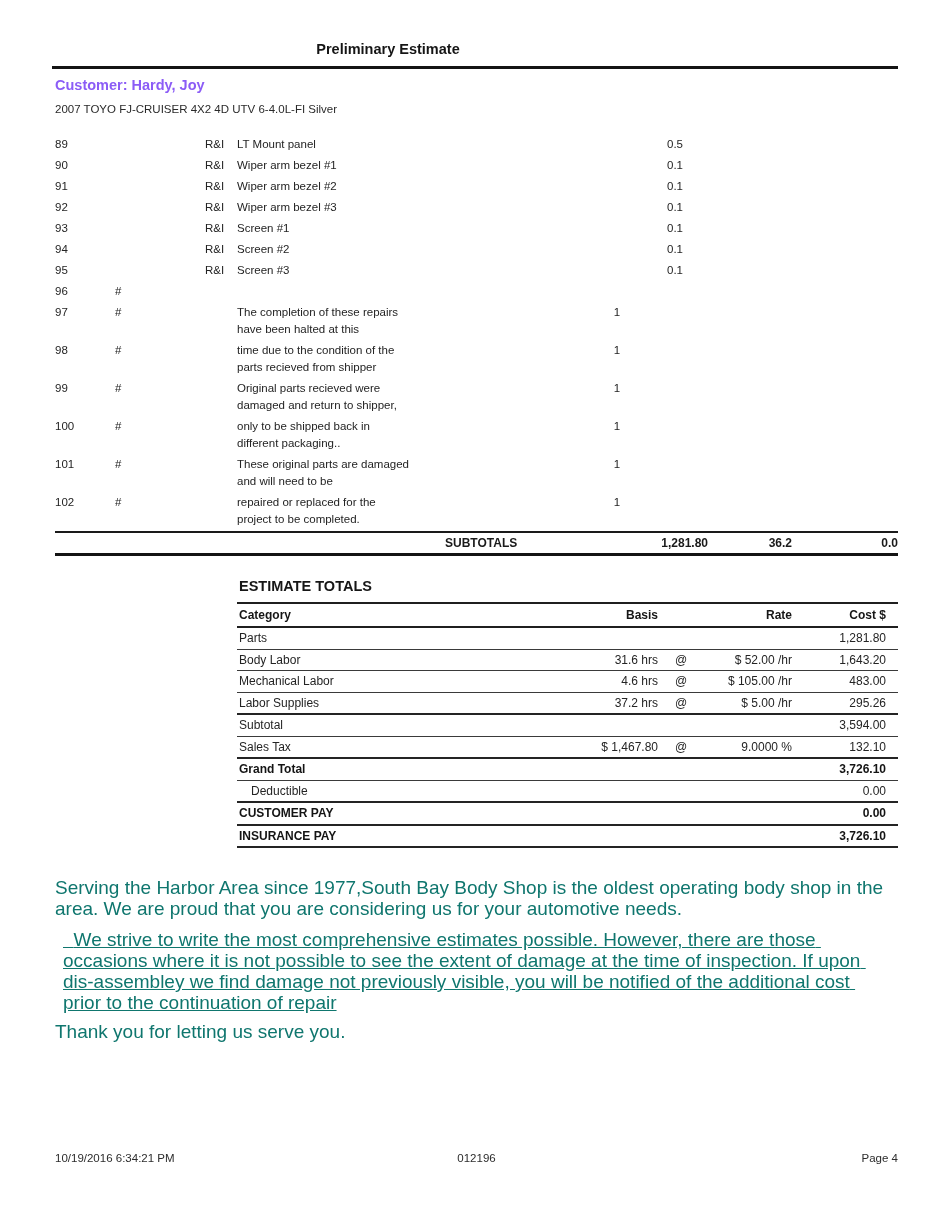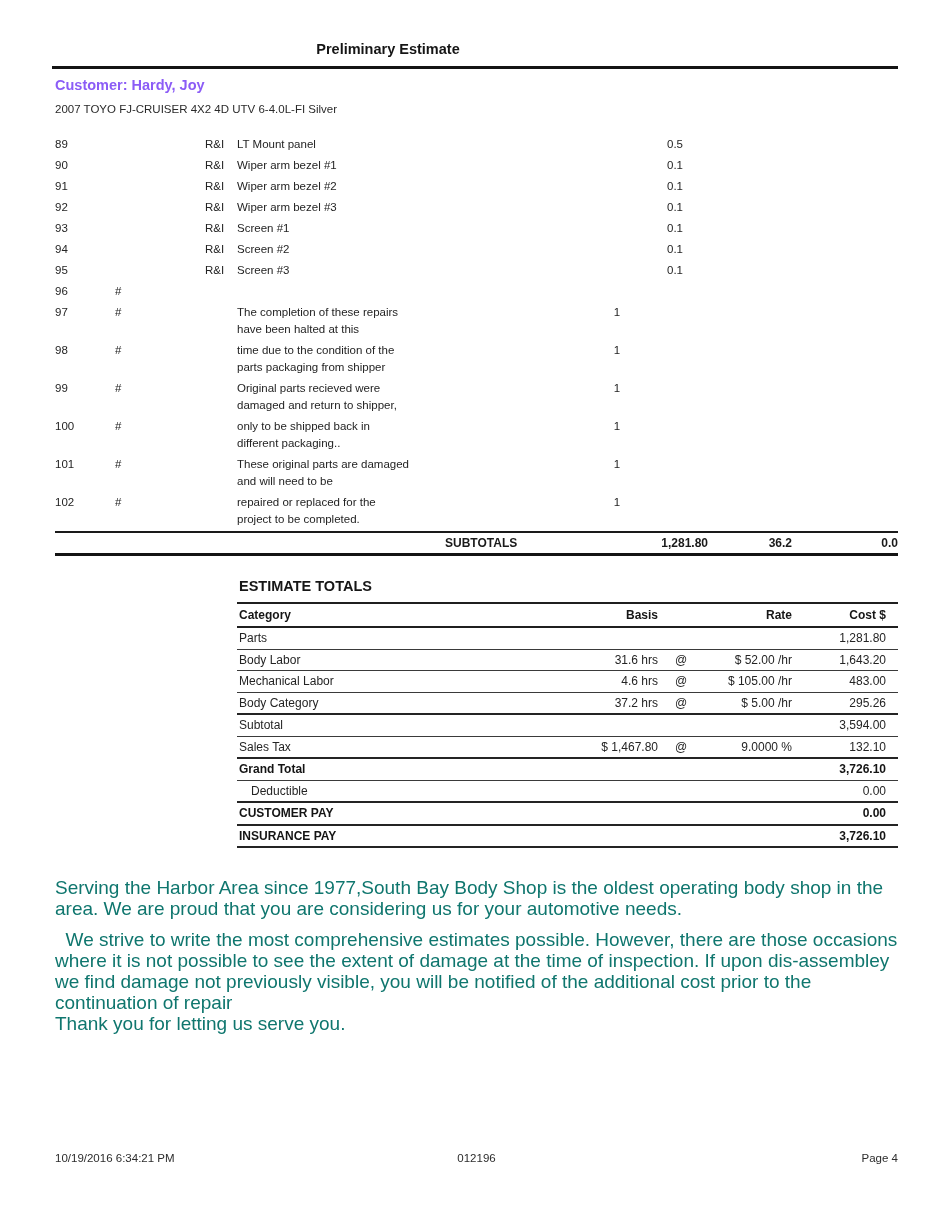--- a/index.html
+++ b/index.html
@@ -74,21 +74,21 @@
   .tt-row.indent .t-cat{ padding-left:14px; }
   .t-cat{ padding-left:2px; }
   .t-basis{ text-align:right; }
   .t-at{ text-align:center; }
   .t-rate{ text-align:right; }
   .t-cost{ text-align:right; padding-right:12px; }
 
   
   .notes{ top:877px;left:55px;width:843px;font-size:19px;line-height:21px;color:#0f766e; }
   .notes p{ margin:0 0 10px 0; white-space:pre-wrap; }
-  .notes p.tight{ margin:0; }
+  .notes p.tight{ margin:8px;text-decoration:underline; }
 
   
   .footer{
     top:1152px;left:55px;width:843px;
     display:grid;grid-template-columns:1fr auto 1fr;
     font-size:11.5px;color:#2c2c2c;
   }
   .f-center{ text-align:center; }
   .f-right{ text-align:right; }
 </style>
@@ -181,21 +181,21 @@
 have been halted at this</span>
     <span class="c-qty">1</span>
     <span class="c-hours"></span>
   </div>
 
   <div class="li-row double">
     <span class="c-num">98</span>
     <span class="c-flag">#</span>
     <span class="c-op"></span>
     <span class="c-desc">time due to the condition of the
-parts packaging from shipper</span>
+parts recieved from shipper</span>
     <span class="c-qty">1</span>
     <span class="c-hours"></span>
   </div>
 
   <div class="li-row double">
     <span class="c-num">99</span>
     <span class="c-flag">#</span>
     <span class="c-op"></span>
     <span class="c-desc">Original parts recieved were
 damaged and return to shipper,</span>
@@ -271,21 +271,21 @@
 
   <div class="tt-row">
     <span class="t-cat">Mechanical Labor</span>
     <span class="t-basis">4.6 hrs</span>
     <span class="t-at">@</span>
     <span class="t-rate">$ 105.00 /hr</span>
     <span class="t-cost">483.00</span>
   </div>
 
   <div class="tt-row thick">
-    <span class="t-cat">Body Category</span>
+    <span class="t-cat">Labor Supplies</span>
     <span class="t-basis">37.2 hrs</span>
     <span class="t-at">@</span>
     <span class="t-rate">$ 5.00 /hr</span>
     <span class="t-cost">295.26</span>
   </div>
 
   <div class="tt-row">
     <span class="t-cat">Subtotal</span>
     <span class="t-basis"></span>
     <span class="t-at"></span>

